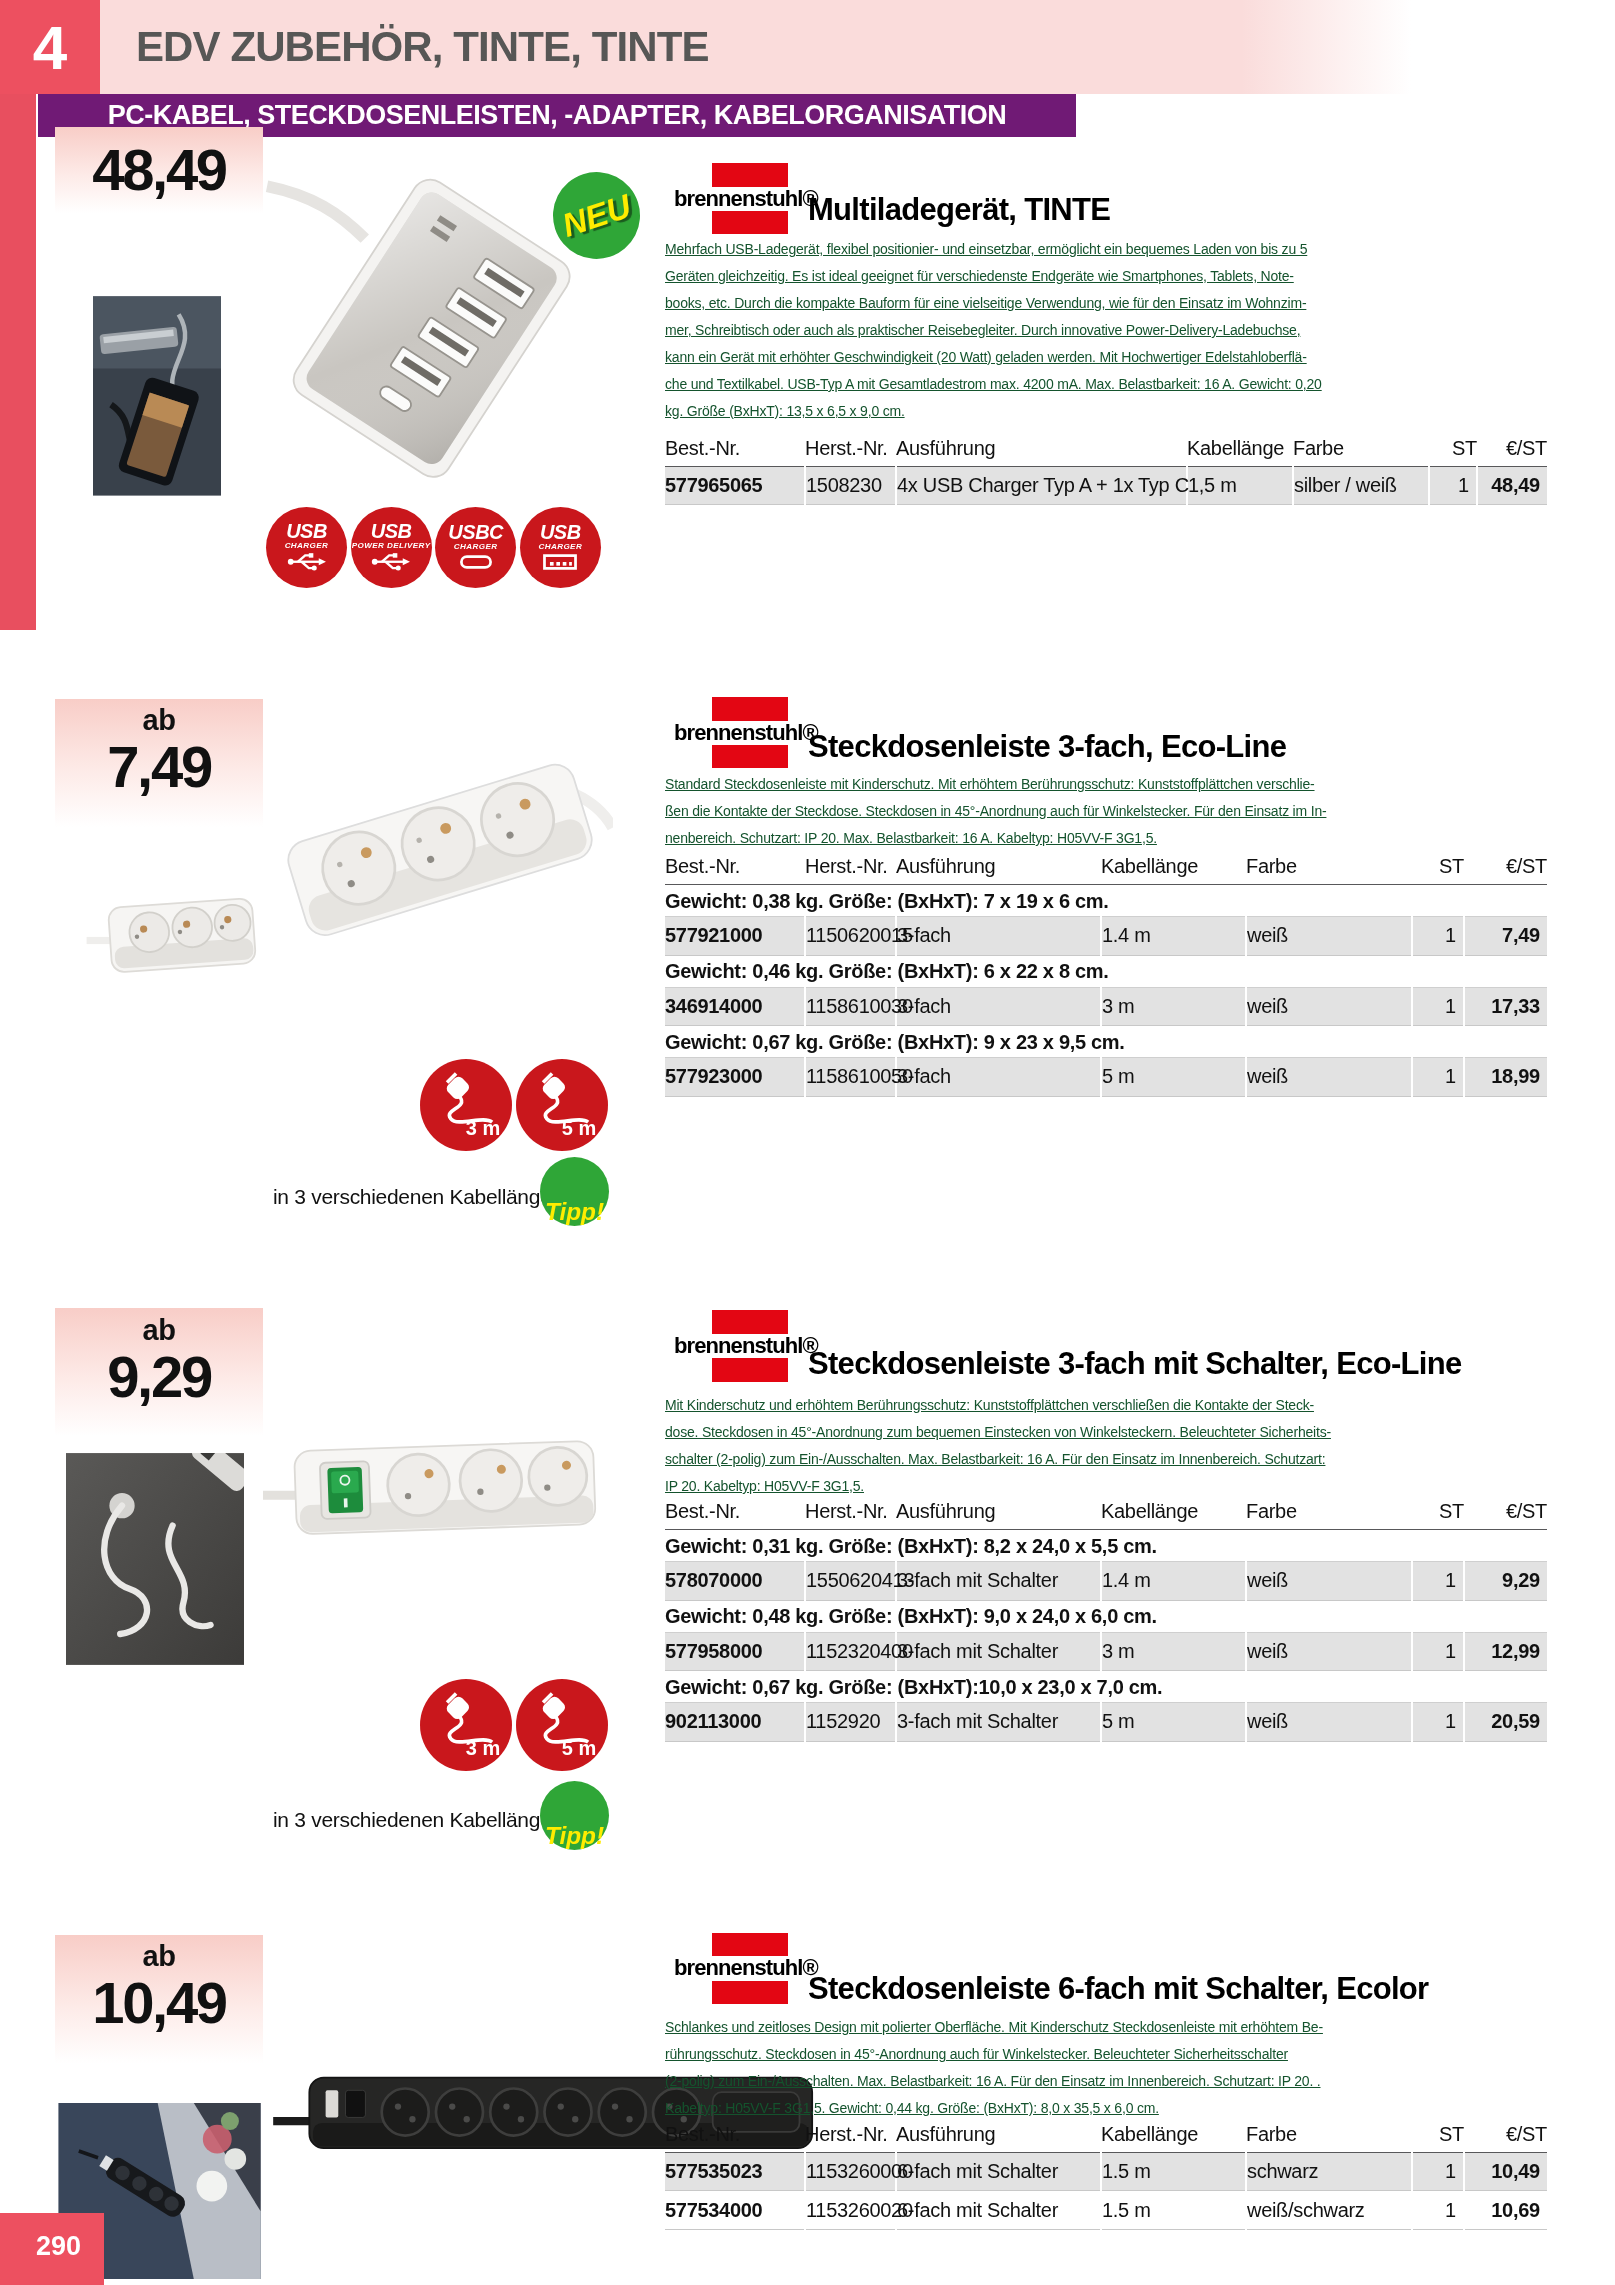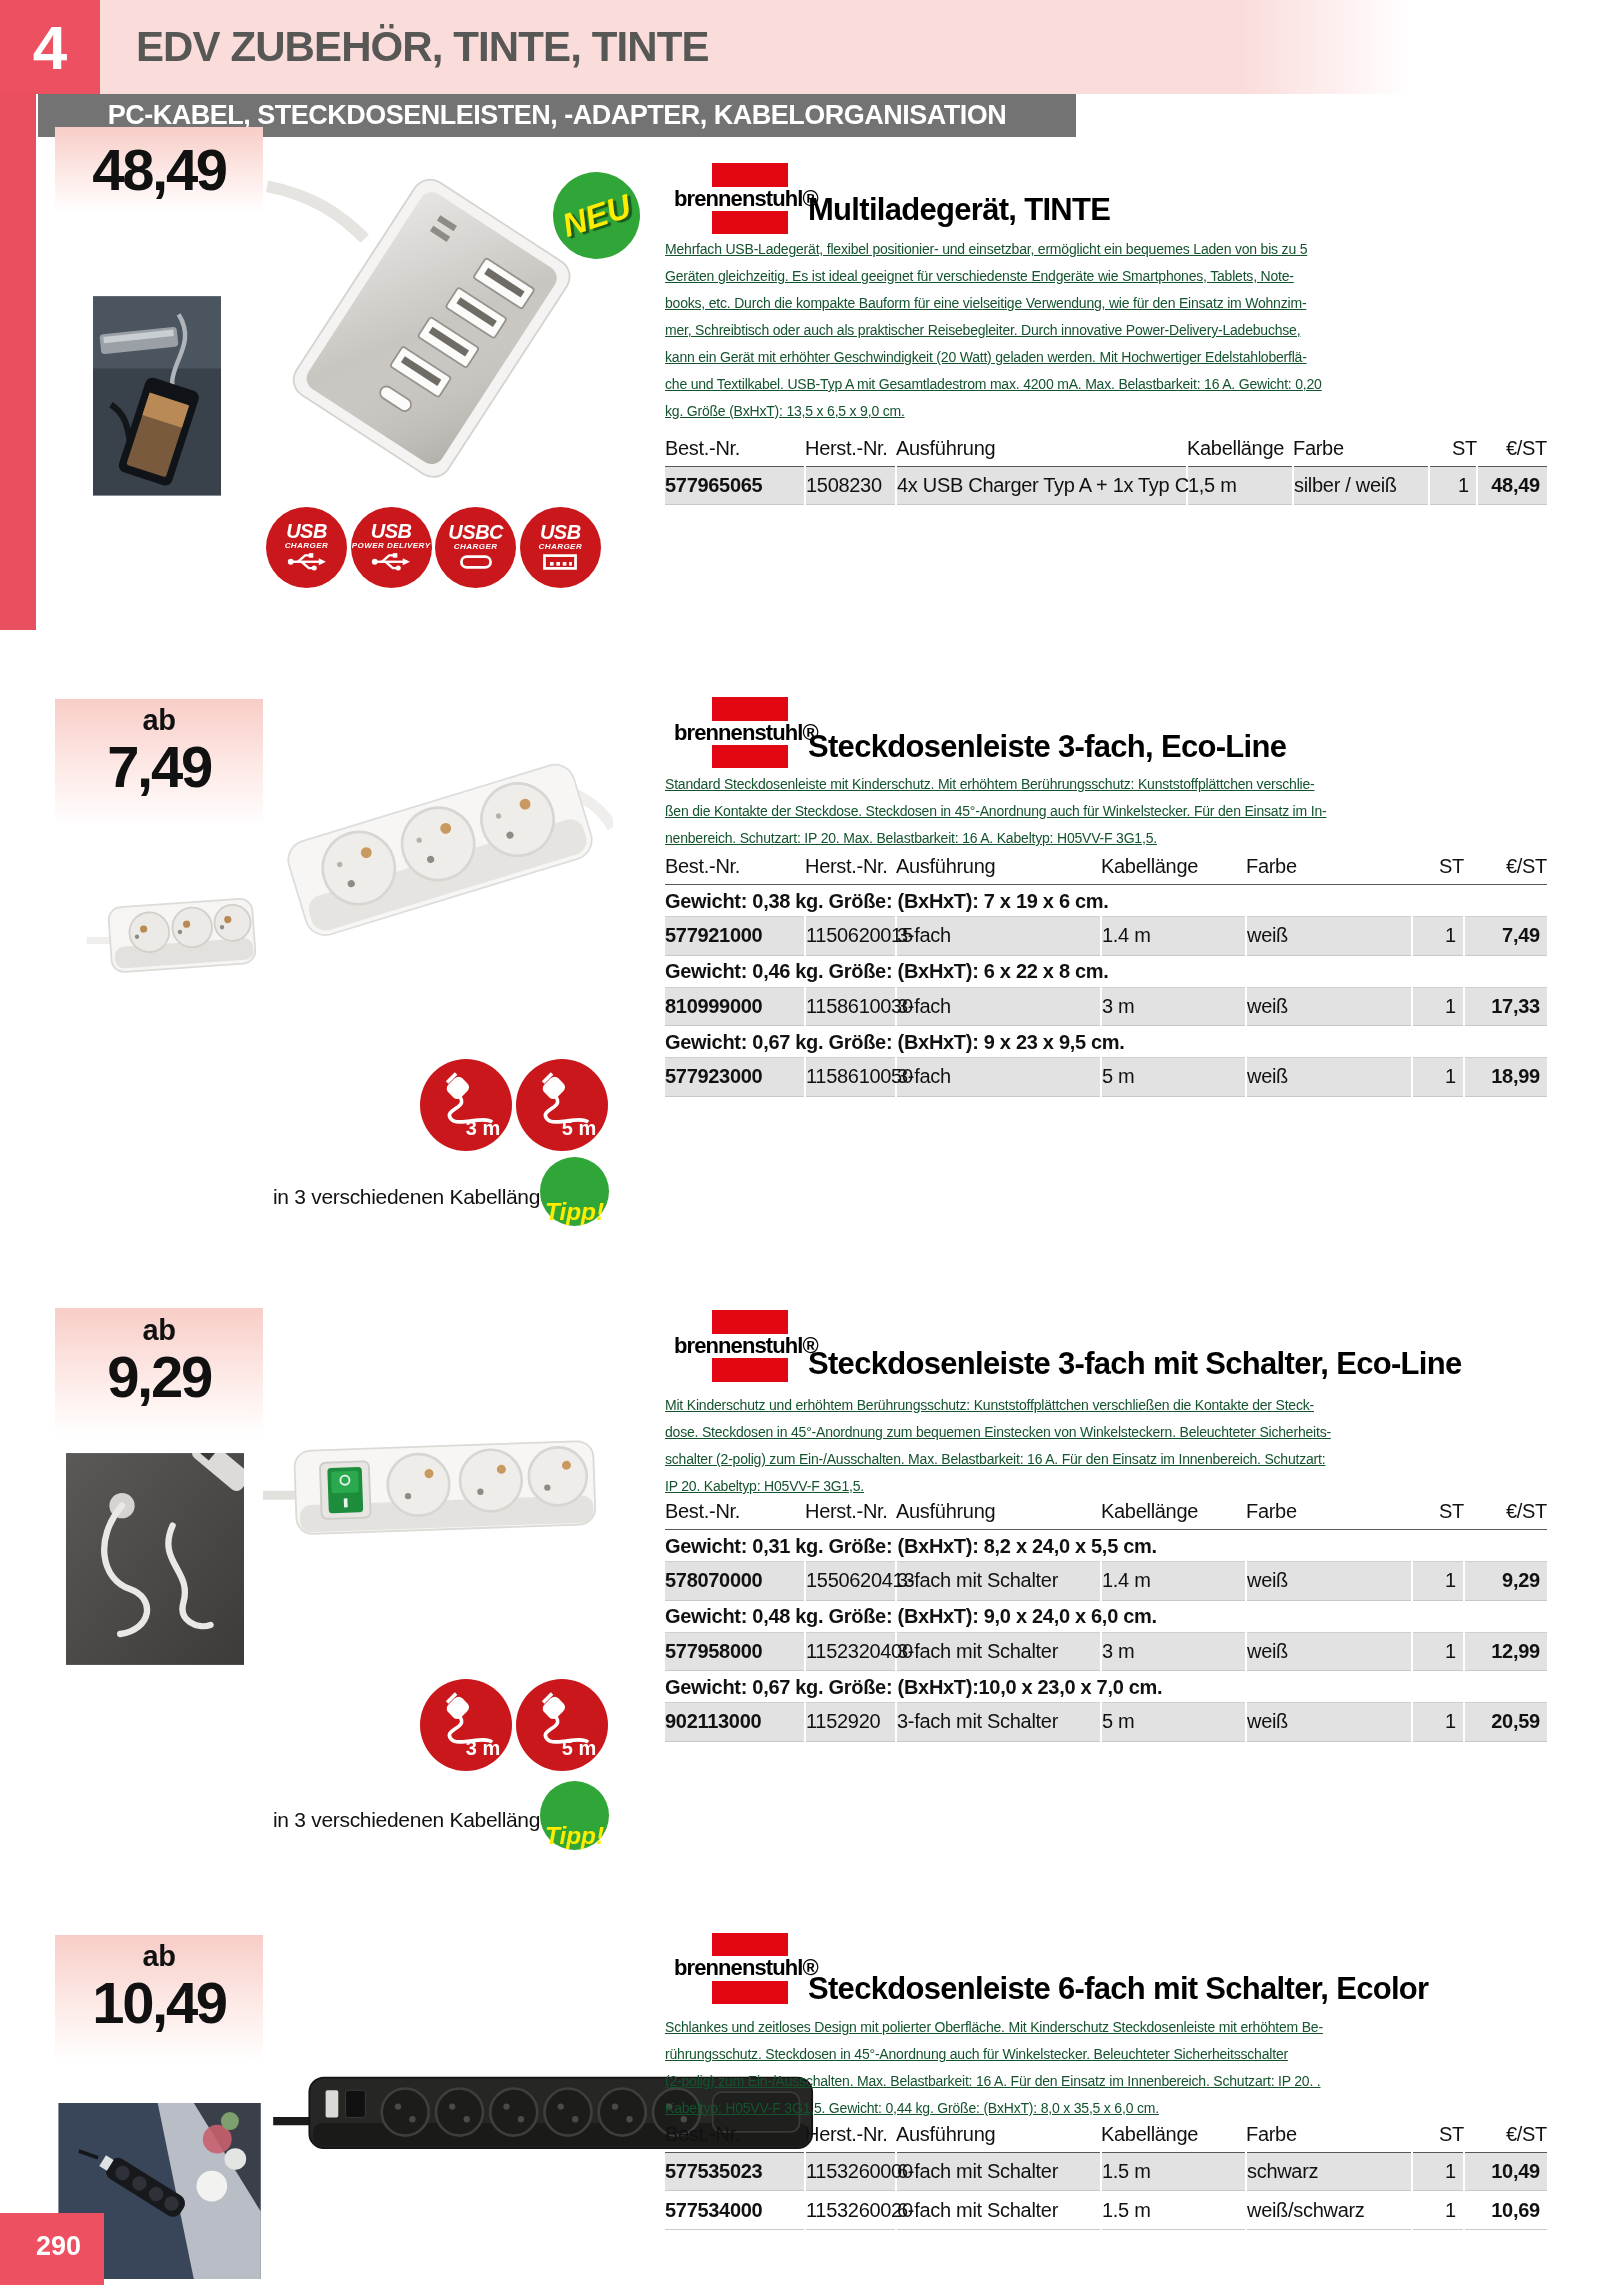--- a/index.html
+++ b/index.html
@@ -6,21 +6,21 @@
   .page{position:relative;width:1616px;height:2285px;background:#fff;overflow:hidden;
         font-family:"Liberation Sans", sans-serif;color:#111;}
   
   .band-pink{position:absolute;left:0;top:0;width:1411px;height:94px;
              background:linear-gradient(90deg,#fadcdb 0%,#fadcdb 88%,#ffffff 100%);}
   .chapter-box{position:absolute;left:0;top:0;width:100px;height:94px;background:#ed5060;
                display:flex;align-items:center;justify-content:center;}
   .chapter-box span{color:#fff;font-size:62px;font-weight:bold;}
   .chapter-title{position:absolute;left:136px;top:0;height:94px;display:flex;align-items:center;
                  font-size:42px;font-weight:bold;color:#575756;letter-spacing:-0.9px;}
-  .band-gray{position:absolute;left:38px;top:94px;width:1038px;height:43px;background:#737373;
+  .band-gray{position:absolute;left:38px;top:94px;width:1038px;height:43px;background:#701a75;
              display:flex;align-items:center;justify-content:center;}
   .band-gray span{color:#fff;font-size:27px;font-weight:bold;letter-spacing:-0.5px;}
   .side-bar{position:absolute;left:0;top:94px;width:36px;height:536px;background:#e84f5f;}
   .footer-box{position:absolute;left:0;top:2213px;width:104px;height:72px;background:#ed5060;}
   .footer-box span{position:absolute;left:36px;top:18px;color:#fff;font-size:27px;font-weight:bold;}
   
   .product{position:absolute;left:12px;width:1616px;}
   .price-band{position:absolute;width:208px;text-align:center;
               background:linear-gradient(180deg,#f8cdc7 0%,#fdeae7 55%,#ffffff 100%);}
   .price-ab{display:block;font-size:29px;font-weight:bold;letter-spacing:-0.5px;padding-top:5.4px;}
@@ -328,21 +328,21 @@
           <td>3-fach</td>
           <td>1.4 m</td>
           <td>weiß</td>
           <td class="r">1</td>
           <td class="r preis">7,49</td>
         </tr>
         <tr class="tr-note">
             <td colspan="7">Gewicht: 0,46 kg. Größe: (BxHxT): 6 x 22 x 8 cm.</td>
           </tr>
         <tr class="tr-data">
-          <td>810999000</td>
+          <td>346914000</td>
           <td>1158610030</td>
           <td>3-fach</td>
           <td>3 m</td>
           <td>weiß</td>
           <td class="r">1</td>
           <td class="r preis">17,33</td>
         </tr>
         <tr class="tr-note">
             <td colspan="7">Gewicht: 0,67 kg. Größe: (BxHxT): 9 x 23 x 9,5 cm.</td>
           </tr>

